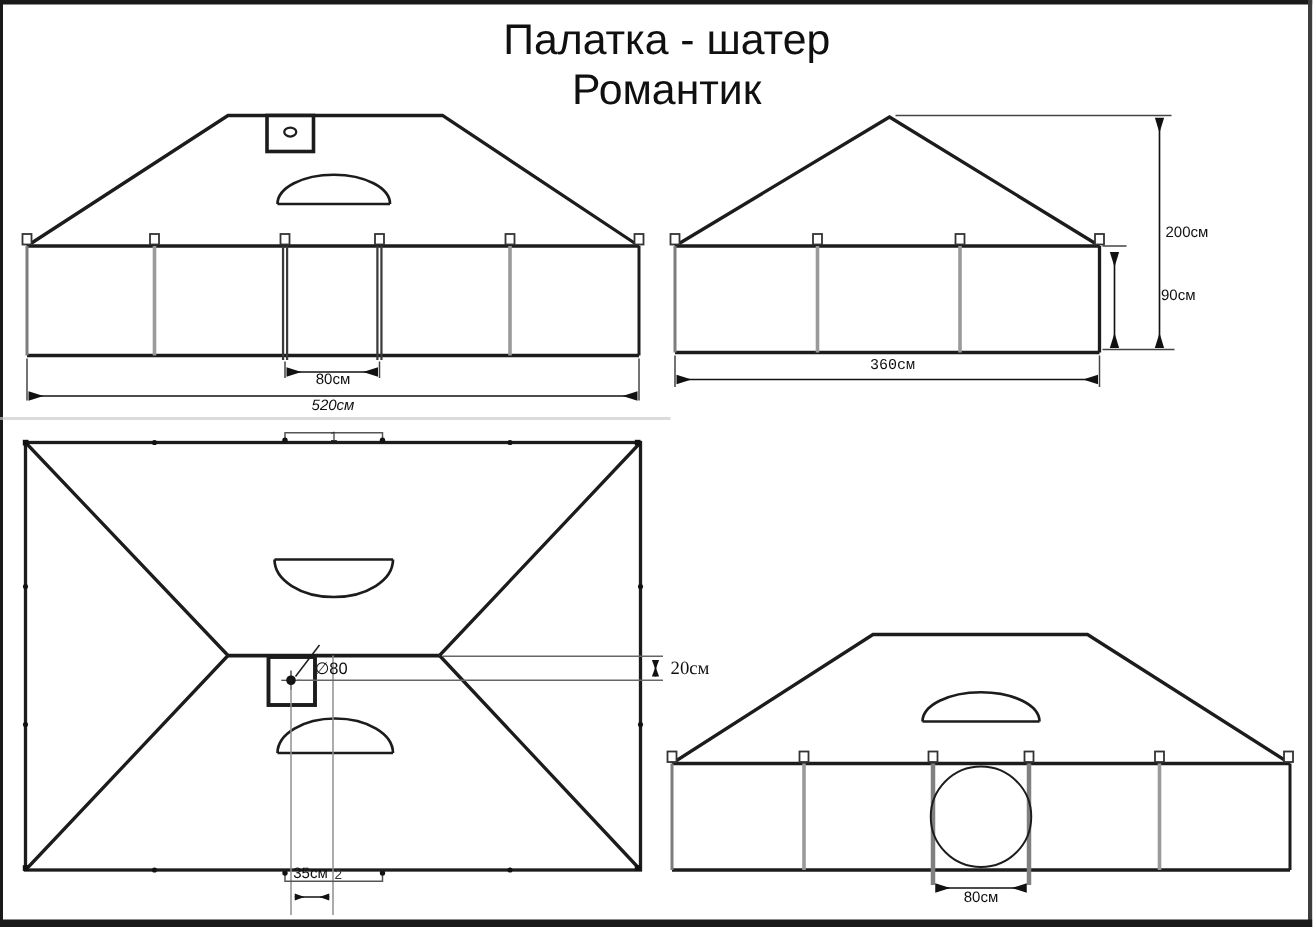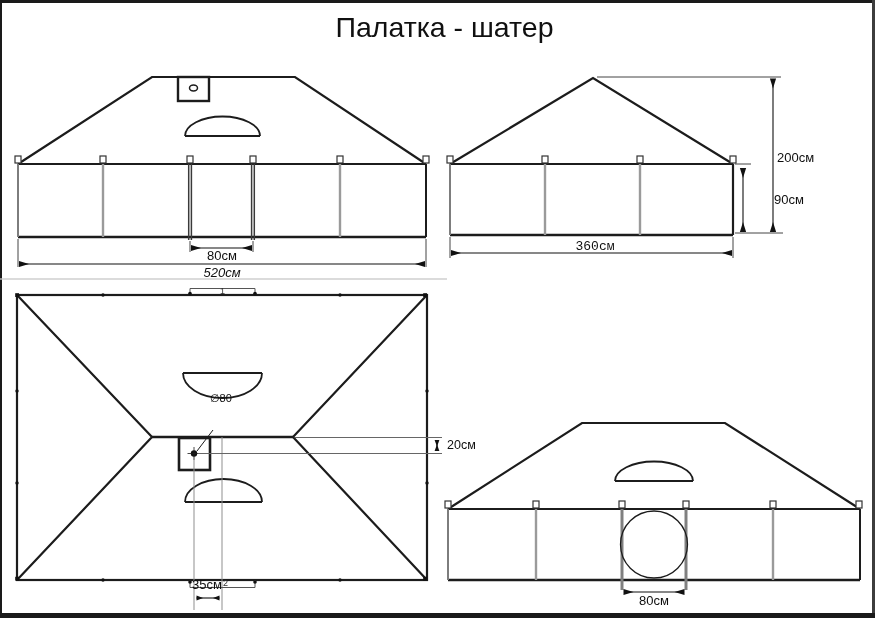--- a/index.html
+++ b/index.html
@@ -3,43 +3,44 @@
 <meta charset="utf-8">
 <style>
   html,body{margin:0;padding:0;background:#e8e8e8;}
   .page{
     position:relative;width:875px;height:618px;background:#ffffff;
     font-family:"Liberation Sans", sans-serif;color:#0f0f0f;overflow:hidden;
   }
   .border{position:absolute;background:#1a1a1a;}
   .scanline{position:absolute;left:0;top:278px;width:447px;height:2px;background:#c8c8c8;opacity:.65;}
   svg{position:absolute;left:0;top:0;}
-  .lbl{position:absolute;font-size:13px;line-height:1.05;white-space:nowrap;color:#0f0f0f;}
+  .lbl{position:absolute;font-size:10px;line-height:1.05;white-space:nowrap;color:#0f0f0f;}
   .c{text-align:center;}
   .title{
     position:absolute;left:237px;top:11px;width:415px;text-align:center;
     font-size:28.5px;line-height:32.5px;color:#101010;
   }
   .tiny{font-size:9px;color:#333;}
   .small{font-size:11px;}
-  .mid{font-size:12.5px;}
+  .mid{font-size:12.5px;font-family:Liberation Serif, serif;}
 </style>
 </head>
 <body>
 
 <div class="page">
 
   <div class="border" style="left:0;top:0;width:875px;height:2.5px;"></div>
   <div class="border" style="left:0;top:0;width:2px;height:618px;"></div>
   <div class="border" style="left:872px;top:0;width:3px;height:618px;background:#3d3d3d;"></div>
   <div class="border" style="left:0;top:613px;width:875px;height:5px;"></div>
   <div class="scanline"></div>
 
   <div class="title">
     <div>Палатка - шатер</div>
+    <div>Романтик</div>
   </div>
 
   <svg width="875" height="618" viewBox="0 0 875 618">
     <defs>
       <marker id="arr" markerUnits="userSpaceOnUse" markerWidth="11" markerHeight="8" refX="10" refY="4" orient="auto-start-reverse">
         <path d="M0.5,4 L10.5,0.9 L10.5,7.1 z" fill="#111"></path>
       </marker>
       <marker id="arrS" markerUnits="userSpaceOnUse" markerWidth="7.5" markerHeight="7" refX="6.5" refY="3.5" orient="auto-start-reverse">
         <path d="M0,3.5 L6.5,1.1 L6.5,5.9 z" fill="#111"></path>
       </marker>
@@ -203,21 +204,21 @@
     </g>
   </svg>
 
   <span class="lbl c" style="left:196px;top:249px;width:52px;">80см</span>
   <span class="lbl c" style="left:196px;top:266px;width:52px;font-style:italic;">520см</span>
 
   <span class="lbl c" style="left:569px;top:240px;width:52px;font-family:Liberation Mono, monospace;">360см</span>
   <span class="lbl" style="left:774px;top:193px;">90см</span>
   <span class="lbl" style="left:777px;top:151px;">200см</span>
 
-  <span class="lbl small" style="left:210px;top:393px;">∅80</span>
+  <span class="lbl small" style="left:210px;top:441px;">∅80</span>
   <span class="lbl mid" style="left:447px;top:439px;">20см</span>
   <span class="lbl c" style="left:186px;top:578px;width:42px;">35см</span>
   <span class="lbl tiny c" style="left:217px;top:287px;width:11px;">1</span>
   <span class="lbl tiny c" style="left:220px;top:579px;width:11px;">2</span>
 
   <span class="lbl c" style="left:628px;top:594px;width:52px;">80см</span>
 
 </div>
 
 </body></html>

